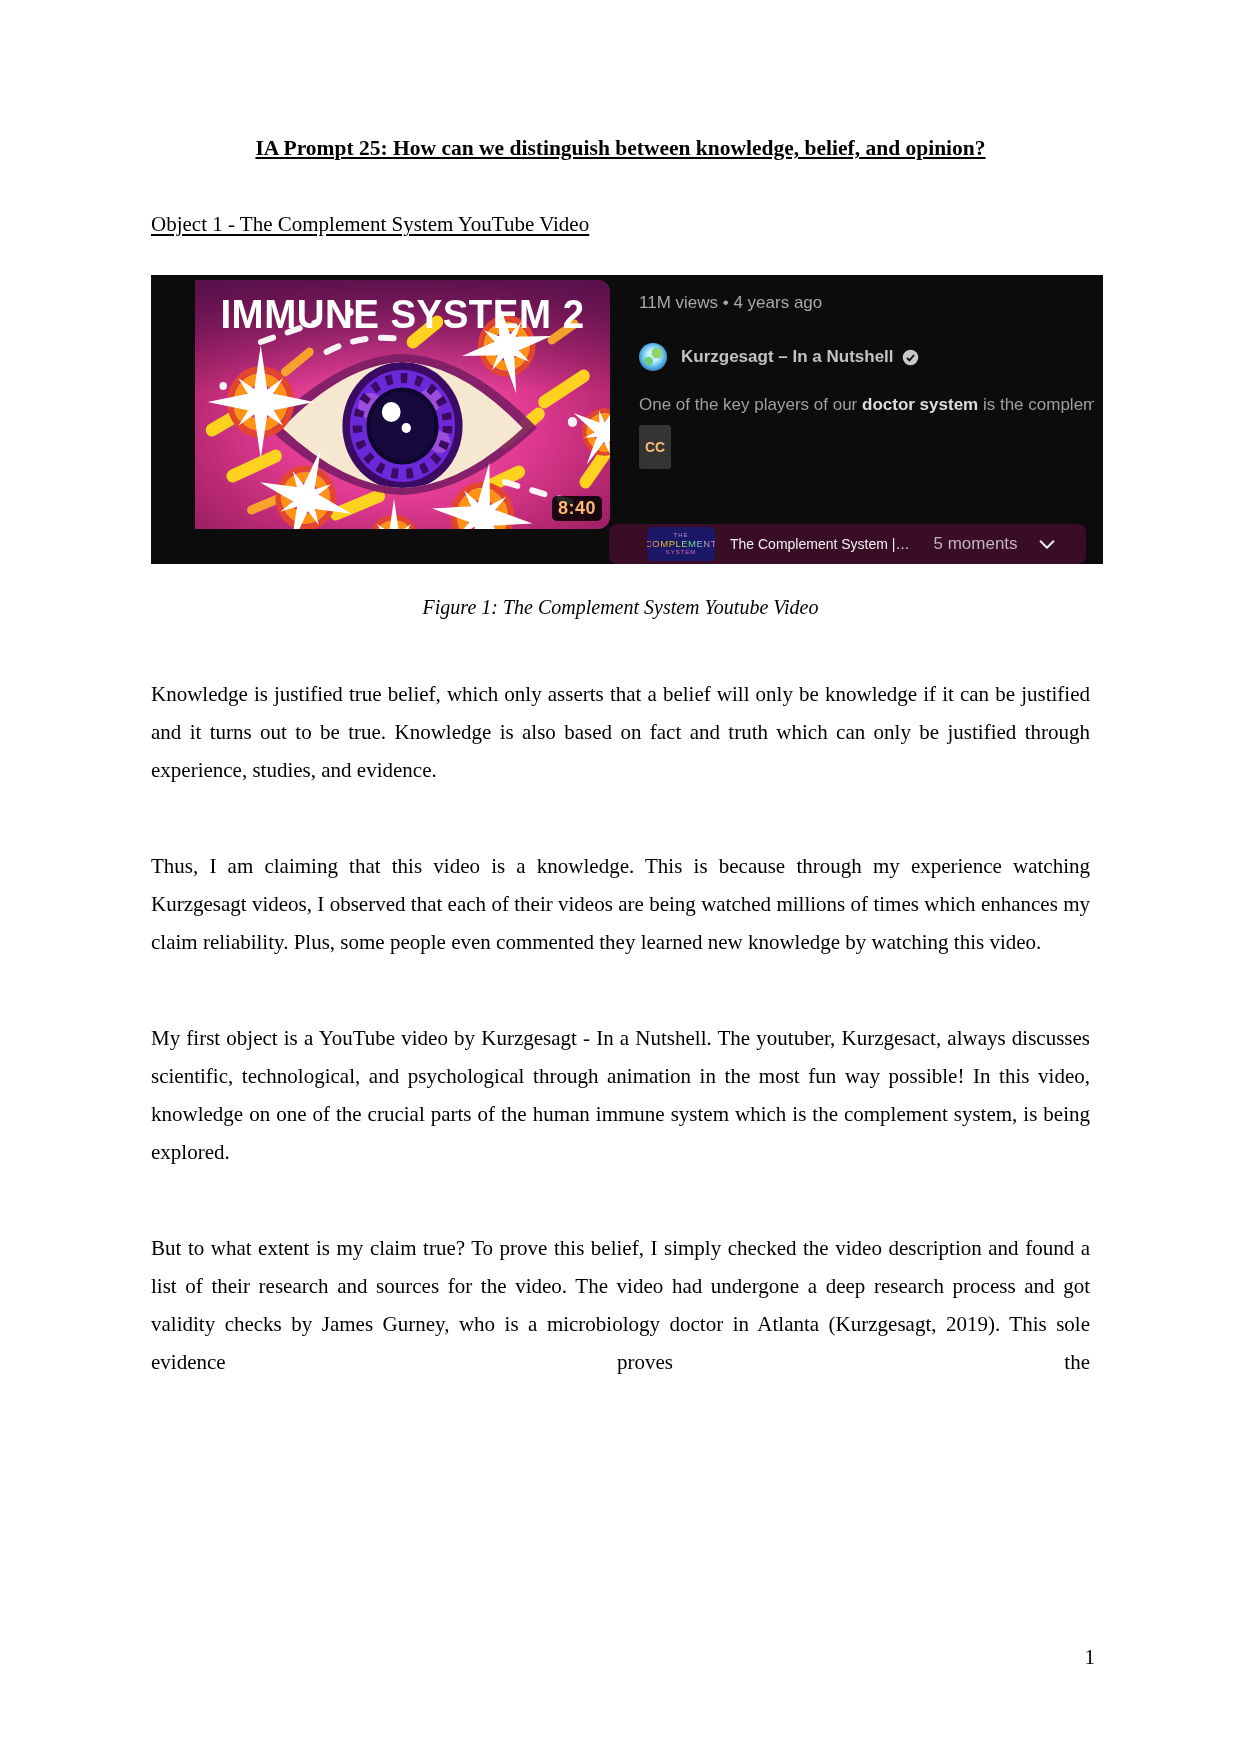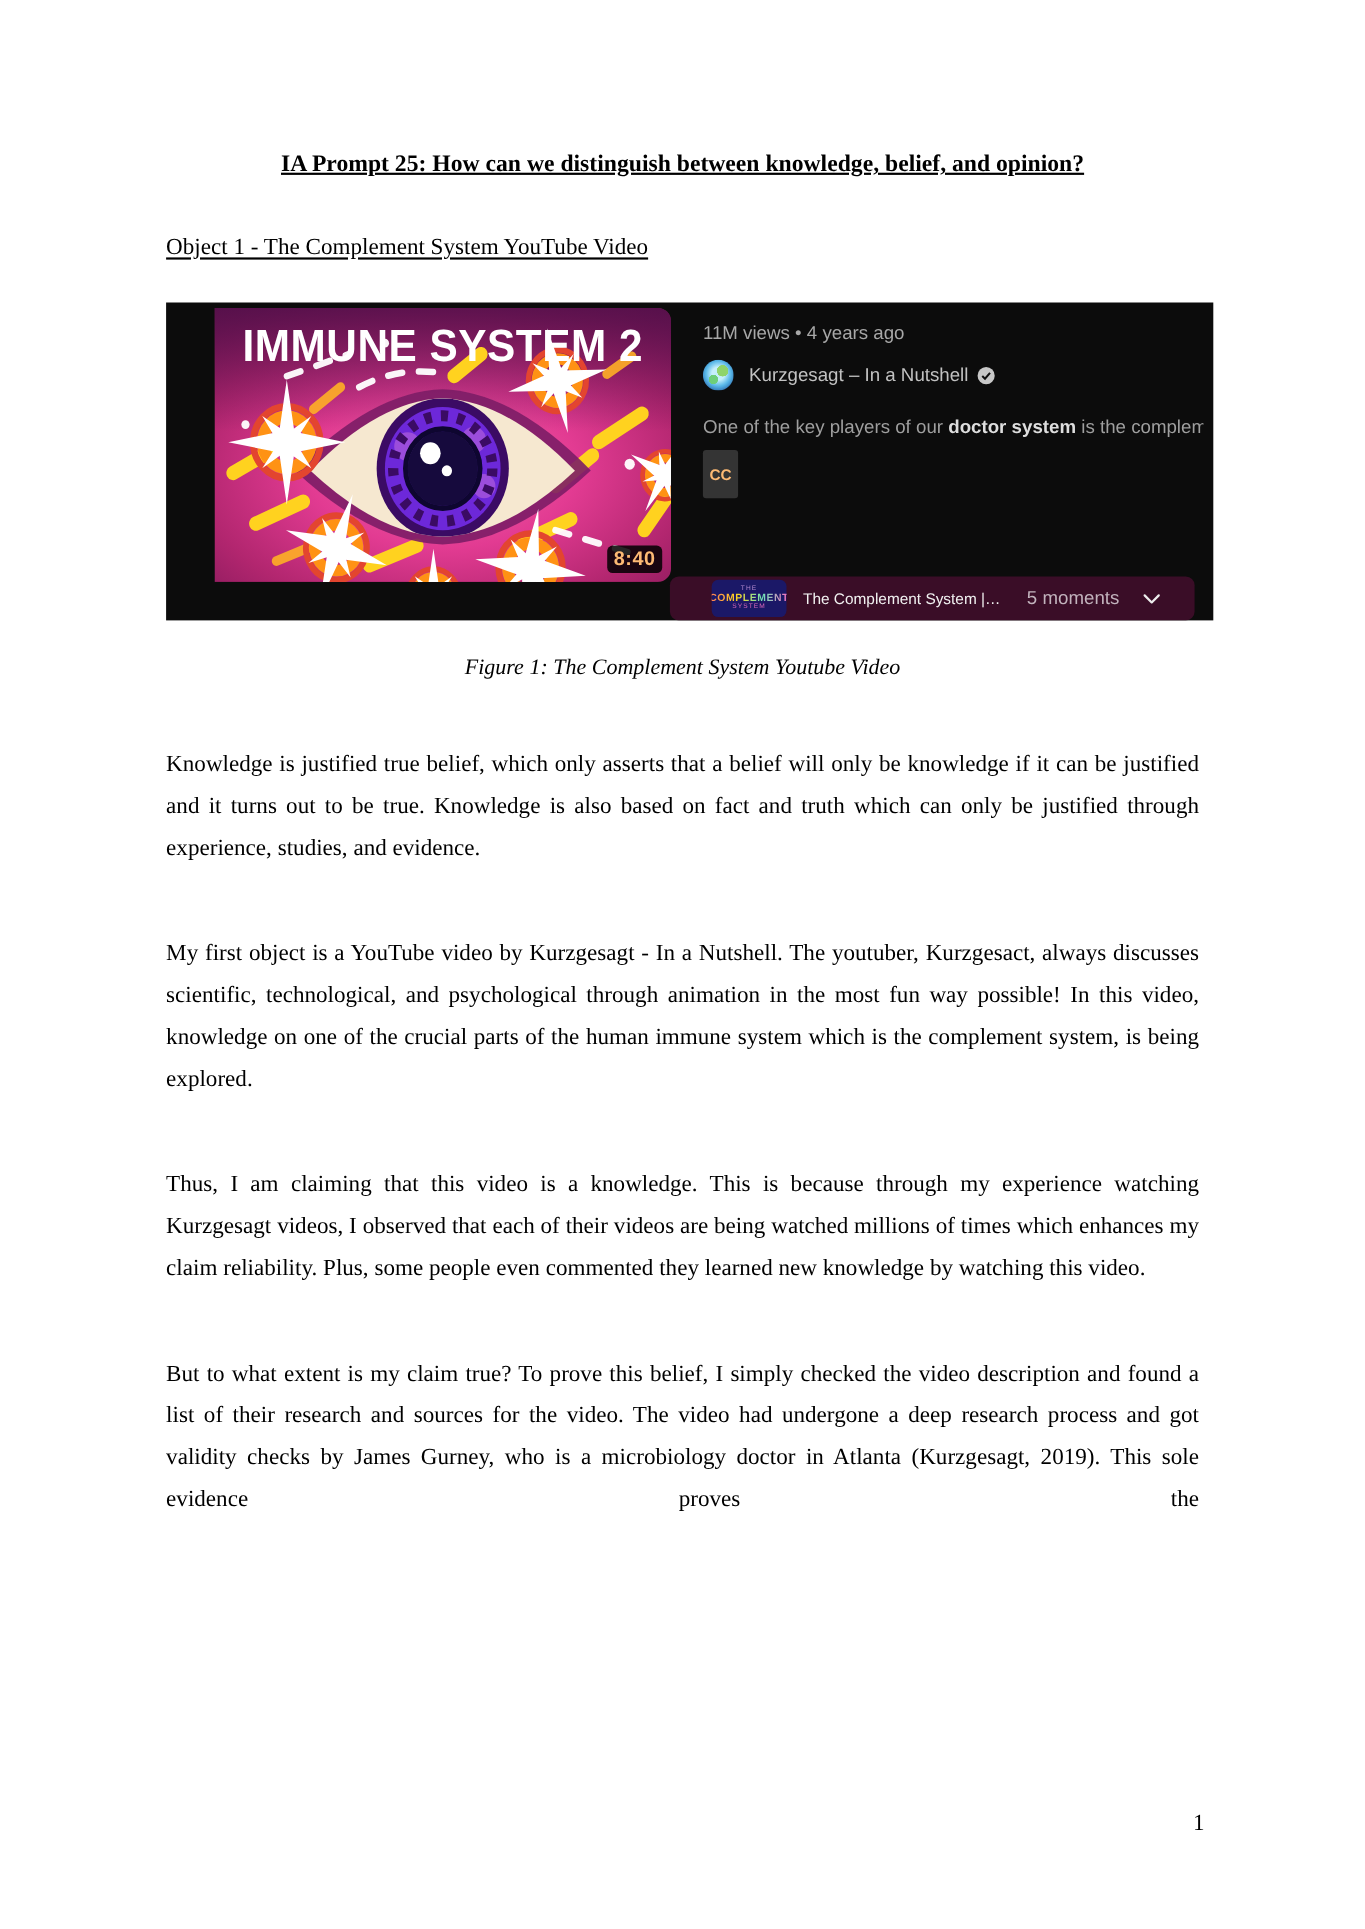--- a/index.html
+++ b/index.html
@@ -48,21 +48,21 @@
     background: rgba(0,0,0,0.85); color: #fdba74;
     font-size: 18px; font-weight: bold; letter-spacing: 0.5px;
     padding: 2px 6px; border-radius: 5px;
   }
   .yt-details { position: absolute; left: 488px; top: 6px; width: 455px; }
   .yt-title {
     color: var(--video-title, #fff); font-size: 25px; line-height: 35px;
     font-weight: normal; max-width: 470px;
   }
   .yt-meta { color: var(--meta-text, #a8a8a8); font-size: 17px; line-height: 20px; margin-top: 12px; }
-  .channel-row { display: flex; align-items: center; margin-top: 14px; height: 28px; }
+  .channel-row { display: flex; align-items: center; margin-top: 30px; height: 28px; font-weight: bold; }
   .avatar {
     width: 28px; height: 28px; border-radius: 50%; flex: none;
     background:
       radial-gradient(circle at 64% 36%, #8fd46a 0 20%, rgba(0,0,0,0) 21%),
       radial-gradient(circle at 34% 64%, #6ecf7a 0 16%, rgba(0,0,0,0) 17%),
       radial-gradient(circle at 50% 45%, #c5effb 0 28%, #58b7e8 55%, #2b66a8 82%, #173a6e 100%);
   }
   .channel-name { color: var(--channel-text, #bdbdbd); font-size: 17px; margin-left: 14px; }
   .verified { display: inline-flex; margin-left: 8px; }
   .yt-desc {
@@ -81,21 +81,21 @@
     display: flex; align-items: center; padding: 0 14px 0 38px;
   }
   .ch-thumb {
     width: 68px; height: 34px; border-radius: 6px; flex: none;
     background: var(--chapter-thumb-bg, #1b1867);
     display: flex; flex-direction: column; align-items: center; justify-content: center;
     line-height: 1.1; margin-right: 15px; overflow: hidden;
   }
   .ch-thumb .t1 { font-size: 6px; color: #b48ad0; letter-spacing: 1px; }
   .ch-thumb .t2 {
-    font-size: 9.5px; font-weight: bold; letter-spacing: 0.5px;
+    font-size: 9.5px; font-weight: normal; letter-spacing: 0.5px;
     background: linear-gradient(90deg, #ff7a59, #ffd21f, #6ee7b7, #ff6ac1);
     -webkit-background-clip: text; background-clip: text; color: transparent;
   }
   .ch-thumb .t3 { font-size: 6px; color: #d867b8; letter-spacing: 1px; }
   .ch-label { color: #f1f1f1; font-size: 14px; white-space: nowrap; }
   .ch-moments { color: var(--moments-text, #c2b3bd); font-size: 17px; margin-left: 24px; white-space: nowrap; }
   .ch-chevron { display: inline-flex; margin-left: 18px; }
 
   .page-number {
     position: absolute; top: 1645px; right: 146px;
@@ -225,18 +225,18 @@
             <path d="M5 9 L12 16 L19 9" stroke="#ececec" stroke-width="2.2" fill="none" stroke-linecap="round" stroke-linejoin="round"></path>
           </svg>
         </span>
       </div>
 
     </div>
     <figcaption class="caption">Figure 1: The Complement System Youtube Video</figcaption>
   </figure>
 
   <p class="body-text">Knowledge is justified true belief, which only asserts that a belief will only be knowledge if it can be justified and it turns out to be true. Knowledge is also based on fact and truth which can only be justified through experience, studies, and evidence.</p>
+  <p class="body-text">Thus, I am claiming that this video is a knowledge. This is because through my experience watching Kurzgesagt videos, I observed that each of their videos are being watched millions of times which enhances my claim reliability. Plus, some people even commented they learned new knowledge by watching this video.</p>
   <p class="body-text">My first object is a YouTube video by Kurzgesagt - In a Nutshell. The youtuber, Kurzgesact, always discusses scientific, technological, and psychological through animation in the most fun way possible! In this video, knowledge on one of the crucial parts of the human immune system which is the complement system, is being explored.</p>
-  <p class="body-text">Thus, I am claiming that this video is a knowledge. This is because through my experience watching Kurzgesagt videos, I observed that each of their videos are being watched millions of times which enhances my claim reliability. Plus, some people even commented they learned new knowledge by watching this video.</p>
   <p class="body-text cont">But to what extent is my claim true? To prove this belief, I simply checked the video description and found a list of their research and sources for the video. The video had undergone a deep research process and got validity checks by James Gurney, who is a microbiology doctor in Atlanta (Kurzgesagt, 2019). This sole evidence proves the</p>
 
   <div class="page-number">1</div>
 </div>
 
 </body></html>

